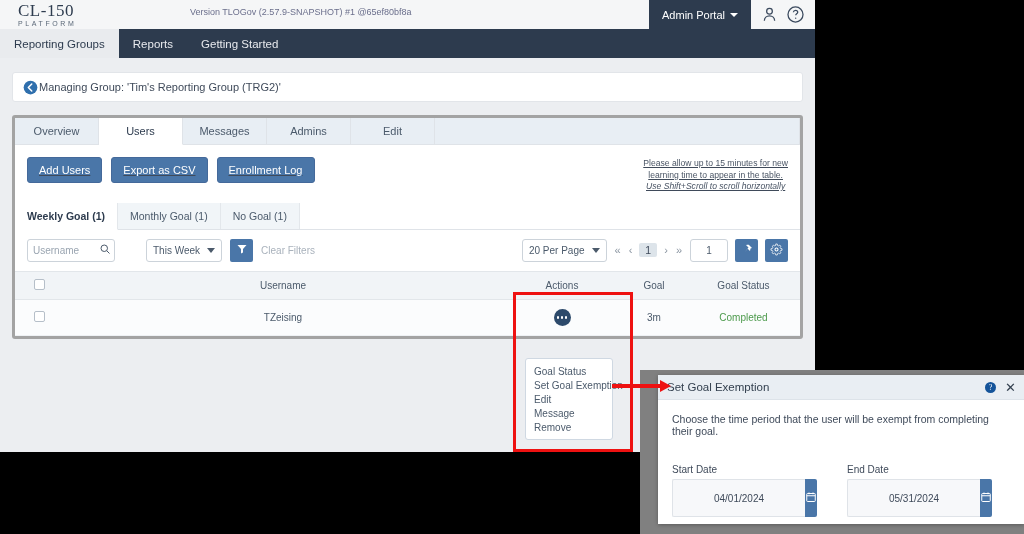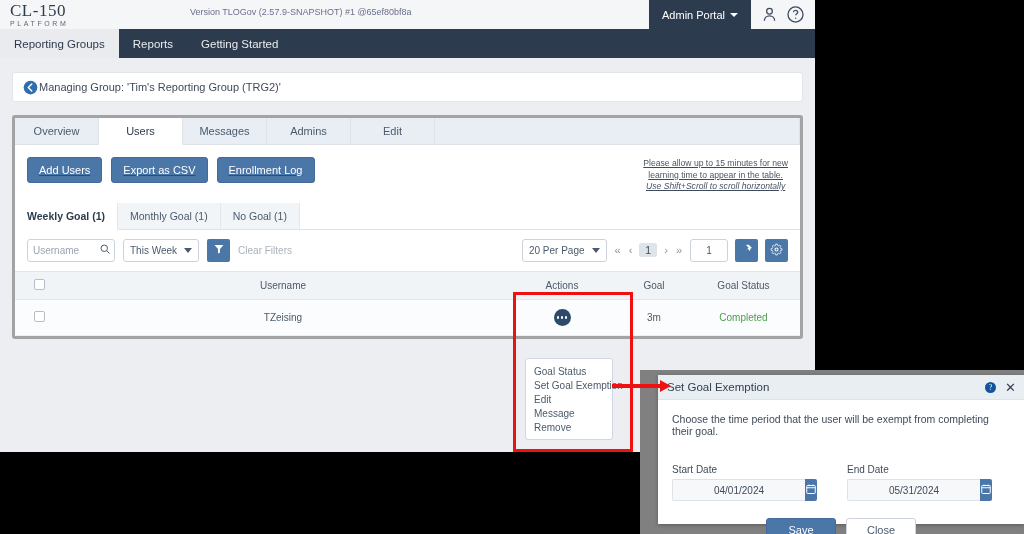--- a/index.html
+++ b/index.html
@@ -17,21 +17,21 @@
   #app {
     position: absolute; left: 0; top: 0; width: 815px; height: 452px;
     background: #eceef1; overflow: hidden;
   }
 
   
   .brandbar {
     position: relative; height: 29px; background: #f5f6f7;
     display: flex; align-items: center;
   }
-  .logo { padding-left: 10px; line-height: 1; }
+  .logo { padding-left: 18px; line-height: 1; }
   .logo .l1 {
     font-family: "Liberation Serif", serif; font-size: 17px;
     color: #2e3c4f; letter-spacing: .5px; display: block;
   }
   .logo .l2 {
     font-family: "Liberation Sans", sans-serif; font-size: 7px;
     color: #5b6878; letter-spacing: 2.6px; display: block; margin-top: 1px;
   }
   .version {
     position: absolute; left: 190px; top: 7px;
@@ -124,21 +124,21 @@
   }
   .search-box input {
     border: 0; outline: 0; font-size: 10px; width: 66px;
     color: #4b5a6b; font-family: "Liberation Sans", sans-serif; background: transparent;
   }
   .search-box input::placeholder { color: #9aa5b1; }
   .sel {
     display: flex; align-items: center; justify-content: space-between;
     border: 1px solid #ccd3da; border-radius: 3px; height: 23px;
     padding: 0 6px; font-size: 10px; color: #4b5a6b; background: #fff;
-    cursor: pointer; gap: 7px;
+    cursor: pointer; gap: 7px; margin-left: 23px;
   }
   .caret-dk {
     width: 0; height: 0; border-left: 4px solid transparent;
     border-right: 4px solid transparent; border-top: 5px solid #4b5a6b;
   }
   .funnel-btn {
     width: 23px; height: 23px; background: #4a76a8; border-radius: 2px;
     display: flex; align-items: center; justify-content: center; cursor: pointer;
   }
   .clear-filters { font-size: 10px; color: #a9b2bc; cursor: pointer; }
@@ -222,21 +222,21 @@
     width: 11px; height: 11px; border-radius: 50%; background: #15549a;
     color: #fff; font-size: 8px; display: flex; align-items: center;
     justify-content: center; cursor: pointer; font-family: "Liberation Serif", serif;
   }
   .mh-close { font-size: 13px; color: #33404f; cursor: pointer; line-height: 1; }
   .modal-body { padding: 13px 14px 0 14px; }
   .modal-desc { font-size: 10.5px; color: #3f4a5a; }
   .daterow { display: flex; gap: 36px; margin-top: 13px; }
   .dfield { width: 139px; }
   .dlabel { font-size: 10px; color: #3f4a5a; margin-bottom: 4px; margin-top: 14px; }
-  .dinput-wrap { display: flex; height: 22px; }
+  .dinput-wrap { display: flex; height: 38px; }
   .dinput {
     flex: 1; border: 1px solid #dfe3e8; border-right: 0; background: #f7f8fa;
     font-size: 10px; color: #3f4a5a; text-align: center; outline: 0;
     font-family: "Liberation Sans", sans-serif; border-radius: 2px 0 0 2px;
   }
   .cal-btn {
     width: 24px; background: #4a76a8; border-radius: 0 2px 2px 0;
     display: flex; align-items: center; justify-content: center; cursor: pointer;
   }
   .modal-foot {

